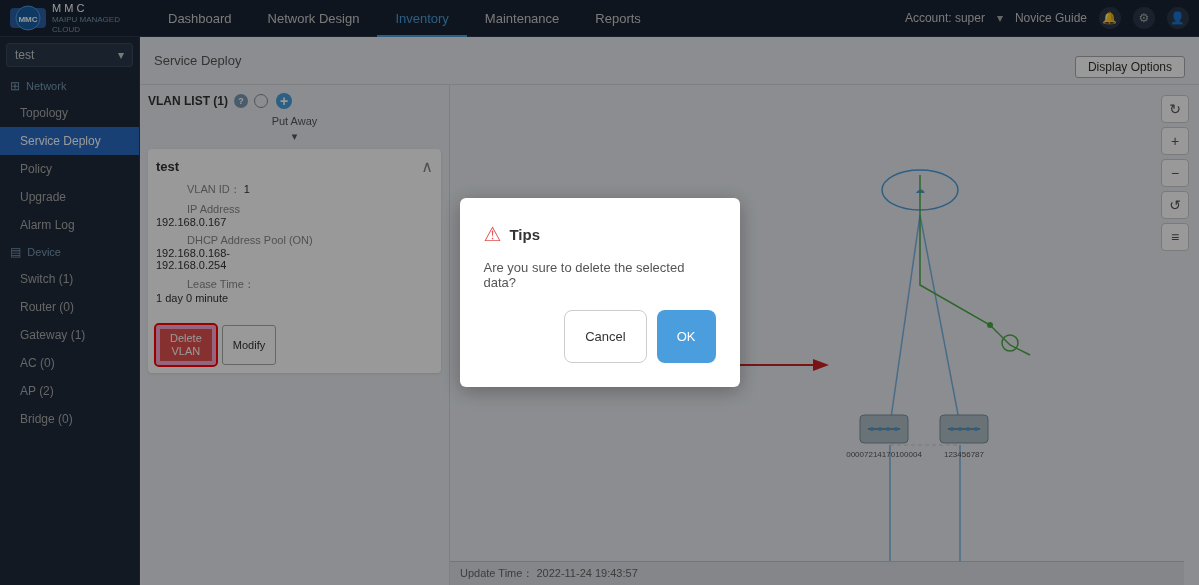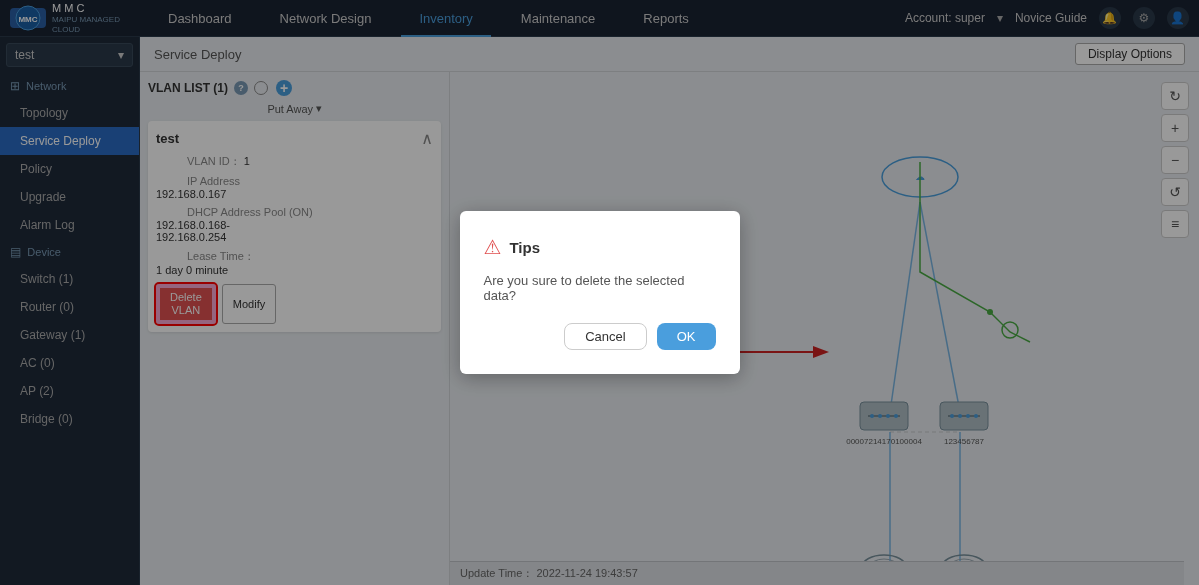--- a/index.html
+++ b/index.html
@@ -18,21 +18,21 @@
     }
     #logo-icon {
       width: 36px; height: 20px;
       background: #2a5fa5; border-radius: 4px;
       display: flex; align-items: center; justify-content: center;
       font-size: 8px; color: white; font-weight: bold;
     }
     #logo-text { font-size: 10px; color: #aaa; line-height: 1.2; }
 
     #nav-links {
-      display: flex; align-items: flex-end; flex: 1; gap: 12px;
+      display: flex; align-items: flex-end; flex: 1; gap: 0;
     }
     .nav-item {
       padding: 0 18px; height: 37px; display: flex; align-items: center;
       color: #ccc; font-size: 13px; cursor: pointer; position: relative;
     }
     .nav-item.active { color: #4a9edd; }
     .nav-item.active::after {
       content: ''; position: absolute; bottom: 0; left: 0; right: 0;
       height: 2px; background: #4a9edd;
     }
@@ -104,21 +104,21 @@
       display: flex; align-items: center; justify-content: center;
       cursor: pointer; margin-left: 2px;
     }
     .circle-icon {
       width: 14px; height: 14px; border-radius: 50%;
       border: 1px solid #888; display: flex; align-items: center; justify-content: center;
     }
 
     #put-away-btn {
       align-self: center; font-size: 11px; color: #555; cursor: pointer;
-      margin-bottom: 6px; display: flex; align-items: center; gap: 3px;
+      margin-bottom: 6px; display: flex; align-items: center; gap: 3px; flex-direction: column;
     }
 
     
     #vlan-card {
       background: white; border-radius: 4px; padding: 8px;
       box-shadow: 0 1px 3px rgba(0,0,0,0.1);
     }
     #vlan-card-header {
       display: flex; align-items: center; justify-content: space-between;
       margin-bottom: 6px;
@@ -127,21 +127,21 @@
     #vlan-card-collapse { cursor: pointer; color: #888; font-size: 16px; }
 
     .vlan-field { margin-bottom: 6px; font-size: 11px; }
     .vlan-field-label { color: #888; margin-bottom: 1px; margin-left: 31px; }
     .vlan-field-value { color: #333; }
 
     #vlan-card-actions {
       display: flex; gap: 6px; margin-top: 8px;
     }
     .vlan-btn {
-      padding: 3px 10px; font-size: 11px; border-radius: 3px; cursor: pointer; border: none;
+      padding: 3px 10px; font-size: 11px; border-radius: 3px; cursor: pointer; border: none; margin-top: 13px;
     }
     .vlan-btn.delete { background: #e05050; color: white; border: 4px solid #f9a8d4; }
     .vlan-btn.modify { background: white; color: #333; border: 1px solid #aaa; }
 
     
     #map-area {
       flex: 1; background: #e8ecf0; position: relative; overflow: hidden;
     }
 
     
@@ -176,21 +176,21 @@
       width: 280px; box-shadow: 0 4px 20px rgba(0,0,0,0.3);
     }
     #modal-title-row {
       display: flex; align-items: center; gap: 8px; margin-bottom: 14px;
     }
     #modal-warning-icon { font-size: 20px; color: #e05050; }
     #modal-title { font-size: 15px; font-weight: bold; color: #333; }
     #modal-body { font-size: 13px; color: #555; margin-bottom: 20px; }
     #modal-buttons { display: flex; justify-content: flex-end; gap: 10px; }
     .modal-btn {
-      padding: 5px 20px; border-radius: 8px; font-size: 13px; cursor: pointer; border: none;
+      padding: 18px 20px; border-radius: 8px; font-size: 13px; cursor: pointer; border: none;
     }
     .modal-btn.cancel { background: white; border: 1px solid #ccc; color: #333; }
     .modal-btn.ok { background: #4a9edd; color: white; }
 
     
     #arrow-indicator {
       position: absolute; left: 304px; top: 278px;
       width: 160px; height: 2px;
       z-index: 50;
     }

